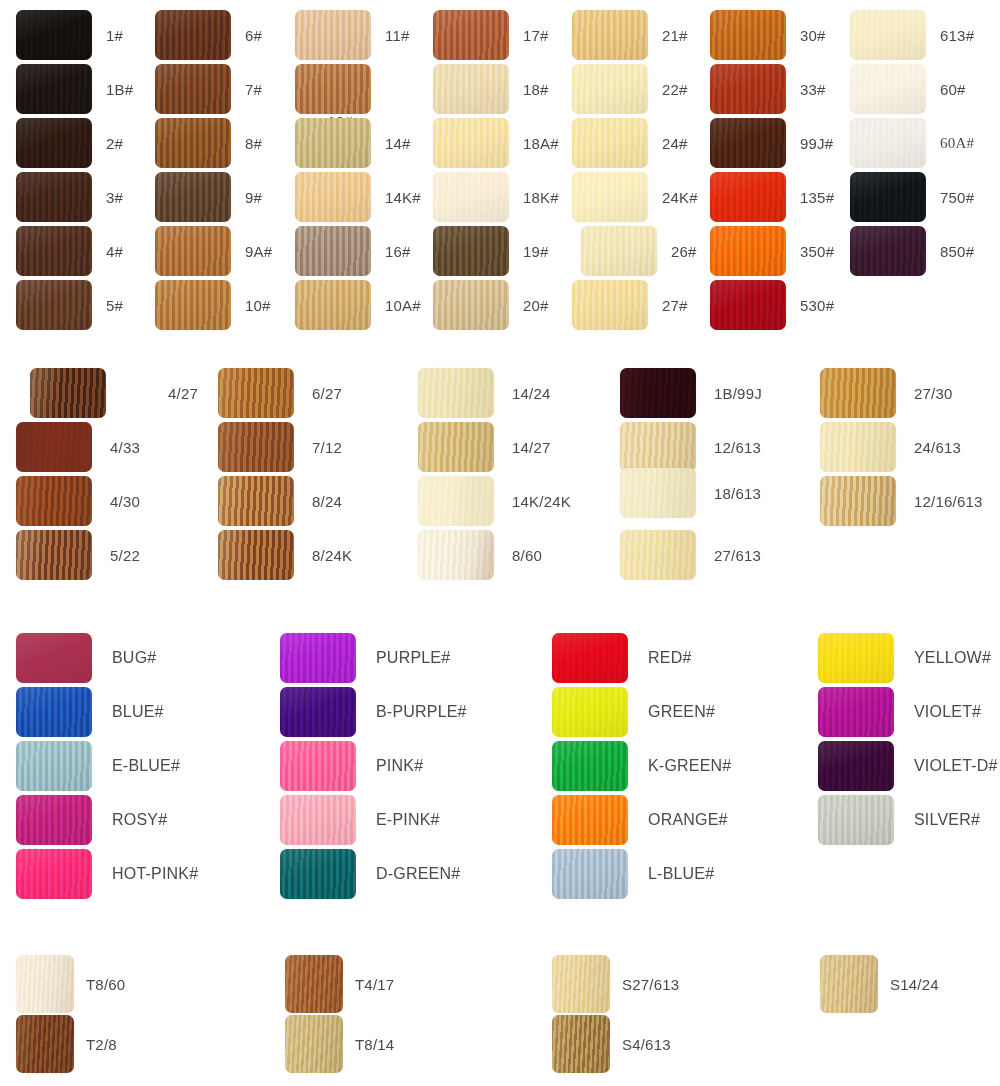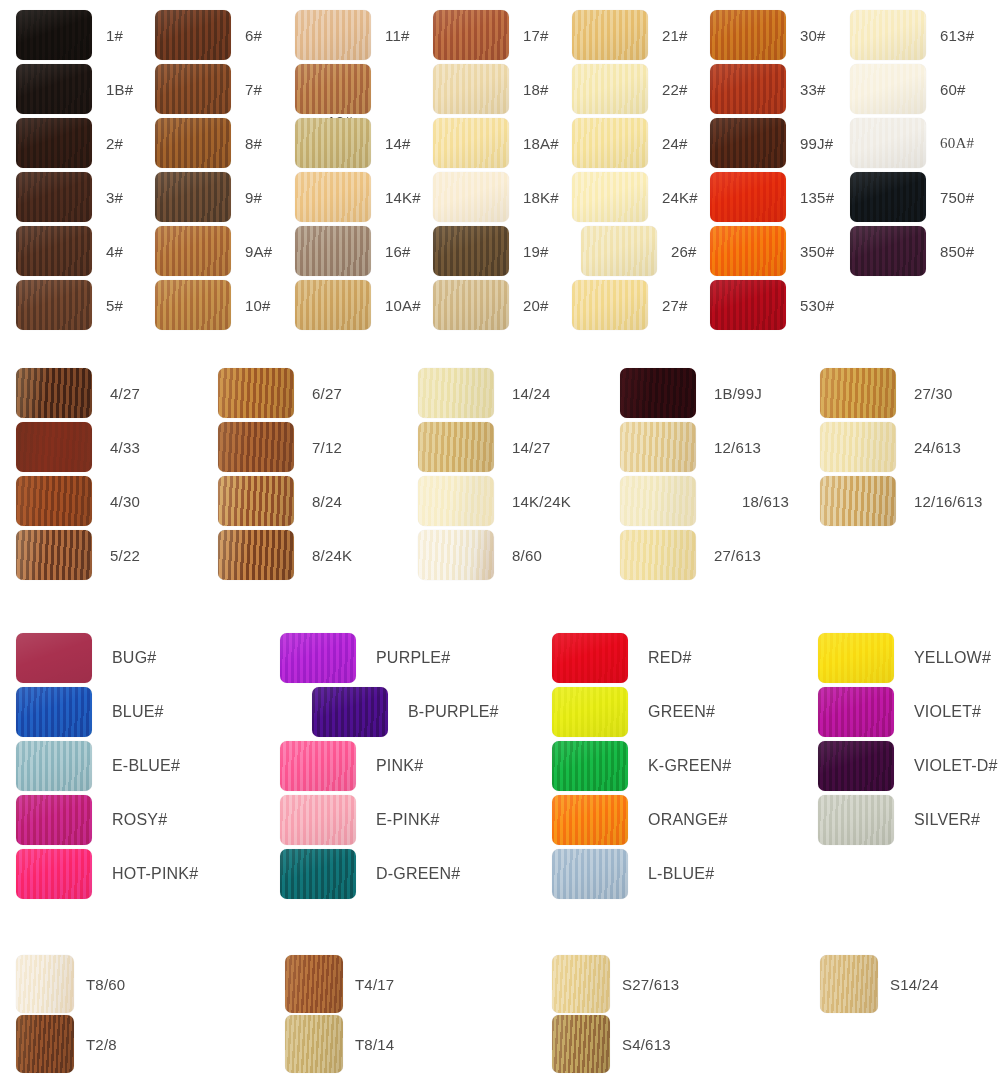--- a/index.html
+++ b/index.html
@@ -355,21 +355,21 @@
       </div>
       <div class="swatch-row" style="left: 850px; top: 216px;">
         <div class="swatch" style="background: rgb(74, 39, 64);">
           <div class="fibers" style="background: linear-gradient(91deg, rgb(50, 25, 41) 0%, rgb(50, 25, 41) 3.85%, rgb(105, 58, 91) 3.85%, rgb(105, 58, 91) 7.69%, rgb(50, 25, 41) 7.69%, rgb(50, 25, 41) 11.54%, rgb(105, 58, 91) 11.54%, rgb(105, 58, 91) 15.38%, rgb(50, 25, 41) 15.38%, rgb(50, 25, 41) 19.23%, rgb(105, 58, 91) 19.23%, rgb(105, 58, 91) 23.08%, rgb(50, 25, 41) 23.08%, rgb(50, 25, 41) 26.92%, rgb(105, 58, 91) 26.92%, rgb(105, 58, 91) 30.77%, rgb(50, 25, 41) 30.77%, rgb(50, 25, 41) 34.62%, rgb(105, 58, 91) 34.62%, rgb(105, 58, 91) 38.46%, rgb(50, 25, 41) 38.46%, rgb(50, 25, 41) 42.31%, rgb(105, 58, 91) 42.31%, rgb(105, 58, 91) 46.15%, rgb(50, 25, 41) 46.15%, rgb(50, 25, 41) 50%, rgb(105, 58, 91) 50%, rgb(105, 58, 91) 53.85%, rgb(50, 25, 41) 53.85%, rgb(50, 25, 41) 57.69%, rgb(105, 58, 91) 57.69%, rgb(105, 58, 91) 61.54%, rgb(50, 25, 41) 61.54%, rgb(50, 25, 41) 65.38%, rgb(105, 58, 91) 65.38%, rgb(105, 58, 91) 69.23%, rgb(50, 25, 41) 69.23%, rgb(50, 25, 41) 73.08%, rgb(105, 58, 91) 73.08%, rgb(105, 58, 91) 76.92%, rgb(50, 25, 41) 76.92%, rgb(50, 25, 41) 80.77%, rgb(105, 58, 91) 80.77%, rgb(105, 58, 91) 84.62%, rgb(50, 25, 41) 84.62%, rgb(50, 25, 41) 88.46%, rgb(105, 58, 91) 88.46%, rgb(105, 58, 91) 92.31%, rgb(50, 25, 41) 92.31%, rgb(50, 25, 41) 96.15%, rgb(105, 58, 91) 96.15%, rgb(105, 58, 91) 100%);"></div>
           <div class="sheen" style="background: linear-gradient(160deg, rgba(255, 255, 255, 0.3) 0%, rgba(255, 255, 255, 0) 45%, rgba(0, 0, 0, 0.18) 100%);"></div>
         </div>
         <span class="label">850#</span>
       </div>
     </div>
     <div class="section sec-piano" style="top: 368px;">
-      <div class="swatch-row" style="left: 16px; top: 0px;">
+      <div class="swatch-row" style="left: 30px; top: 0px; gap: 44px;">
         <div class="swatch" style="background: rgb(93, 58, 39);">
           <div class="fibers" style="background: linear-gradient(93deg, rgb(66, 36, 23) 0%, rgb(66, 36, 23) 3.85%, rgb(226, 197, 146) 3.85%, rgb(226, 197, 146) 7.69%, rgb(66, 36, 23) 7.69%, rgb(66, 36, 23) 11.54%, rgb(226, 197, 146) 11.54%, rgb(226, 197, 146) 15.38%, rgb(66, 36, 23) 15.38%, rgb(66, 36, 23) 19.23%, rgb(226, 197, 146) 19.23%, rgb(226, 197, 146) 23.08%, rgb(66, 36, 23) 23.08%, rgb(66, 36, 23) 26.92%, rgb(226, 197, 146) 26.92%, rgb(226, 197, 146) 30.77%, rgb(66, 36, 23) 30.77%, rgb(66, 36, 23) 34.62%, rgb(226, 197, 146) 34.62%, rgb(226, 197, 146) 38.46%, rgb(66, 36, 23) 38.46%, rgb(66, 36, 23) 42.31%, rgb(226, 197, 146) 42.31%, rgb(226, 197, 146) 46.15%, rgb(66, 36, 23) 46.15%, rgb(66, 36, 23) 50%, rgb(226, 197, 146) 50%, rgb(226, 197, 146) 53.85%, rgb(66, 36, 23) 53.85%, rgb(66, 36, 23) 57.69%, rgb(226, 197, 146) 57.69%, rgb(226, 197, 146) 61.54%, rgb(66, 36, 23) 61.54%, rgb(66, 36, 23) 65.38%, rgb(226, 197, 146) 65.38%, rgb(226, 197, 146) 69.23%, rgb(66, 36, 23) 69.23%, rgb(66, 36, 23) 73.08%, rgb(226, 197, 146) 73.08%, rgb(226, 197, 146) 76.92%, rgb(66, 36, 23) 76.92%, rgb(66, 36, 23) 80.77%, rgb(226, 197, 146) 80.77%, rgb(226, 197, 146) 84.62%, rgb(66, 36, 23) 84.62%, rgb(66, 36, 23) 88.46%, rgb(226, 197, 146) 88.46%, rgb(226, 197, 146) 92.31%, rgb(66, 36, 23) 92.31%, rgb(66, 36, 23) 96.15%, rgb(226, 197, 146) 96.15%, rgb(226, 197, 146) 100%);"></div>
           <div class="sheen" style="background: linear-gradient(100deg, rgb(226, 197, 146) 0%, rgba(255, 255, 255, 0) 42%, rgba(0, 0, 0, 0.1) 70%, rgb(66, 36, 23) 100%);"></div>
         </div>
         <span class="label">4/27</span>
       </div>
       <div class="swatch-row" style="left: 16px; top: 54px;">
         <div class="swatch" style="background: rgb(142, 69, 48);">
           <div class="fibers" style="background: linear-gradient(93deg, rgb(109, 52, 33) 0%, rgb(109, 52, 33) 3.85%, rgb(91, 48, 32) 3.85%, rgb(91, 48, 32) 7.69%, rgb(109, 52, 33) 7.69%, rgb(109, 52, 33) 11.54%, rgb(91, 48, 32) 11.54%, rgb(91, 48, 32) 15.38%, rgb(109, 52, 33) 15.38%, rgb(109, 52, 33) 19.23%, rgb(91, 48, 32) 19.23%, rgb(91, 48, 32) 23.08%, rgb(109, 52, 33) 23.08%, rgb(109, 52, 33) 26.92%, rgb(91, 48, 32) 26.92%, rgb(91, 48, 32) 30.77%, rgb(109, 52, 33) 30.77%, rgb(109, 52, 33) 34.62%, rgb(91, 48, 32) 34.62%, rgb(91, 48, 32) 38.46%, rgb(109, 52, 33) 38.46%, rgb(109, 52, 33) 42.31%, rgb(91, 48, 32) 42.31%, rgb(91, 48, 32) 46.15%, rgb(109, 52, 33) 46.15%, rgb(109, 52, 33) 50%, rgb(91, 48, 32) 50%, rgb(91, 48, 32) 53.85%, rgb(109, 52, 33) 53.85%, rgb(109, 52, 33) 57.69%, rgb(91, 48, 32) 57.69%, rgb(91, 48, 32) 61.54%, rgb(109, 52, 33) 61.54%, rgb(109, 52, 33) 65.38%, rgb(91, 48, 32) 65.38%, rgb(91, 48, 32) 69.23%, rgb(109, 52, 33) 69.23%, rgb(109, 52, 33) 73.08%, rgb(91, 48, 32) 73.08%, rgb(91, 48, 32) 76.92%, rgb(109, 52, 33) 76.92%, rgb(109, 52, 33) 80.77%, rgb(91, 48, 32) 80.77%, rgb(91, 48, 32) 84.62%, rgb(109, 52, 33) 84.62%, rgb(109, 52, 33) 88.46%, rgb(91, 48, 32) 88.46%, rgb(91, 48, 32) 92.31%, rgb(109, 52, 33) 92.31%, rgb(109, 52, 33) 96.15%, rgb(91, 48, 32) 96.15%, rgb(91, 48, 32) 100%);"></div>
           <div class="sheen" style="background: linear-gradient(100deg, rgb(91, 48, 32) 0%, rgba(255, 255, 255, 0) 42%, rgba(0, 0, 0, 0.1) 70%, rgb(109, 52, 33) 100%);"></div>
@@ -453,21 +453,21 @@
         </div>
         <span class="label">1B/99J</span>
       </div>
       <div class="swatch-row" style="left: 620px; top: 54px;">
         <div class="swatch" style="background: rgb(220, 196, 149);">
           <div class="fibers" style="background: linear-gradient(93deg, rgb(176, 143, 99) 0%, rgb(176, 143, 99) 3.85%, rgb(246, 235, 203) 3.85%, rgb(246, 235, 203) 7.69%, rgb(176, 143, 99) 7.69%, rgb(176, 143, 99) 11.54%, rgb(246, 235, 203) 11.54%, rgb(246, 235, 203) 15.38%, rgb(176, 143, 99) 15.38%, rgb(176, 143, 99) 19.23%, rgb(246, 235, 203) 19.23%, rgb(246, 235, 203) 23.08%, rgb(176, 143, 99) 23.08%, rgb(176, 143, 99) 26.92%, rgb(246, 235, 203) 26.92%, rgb(246, 235, 203) 30.77%, rgb(176, 143, 99) 30.77%, rgb(176, 143, 99) 34.62%, rgb(246, 235, 203) 34.62%, rgb(246, 235, 203) 38.46%, rgb(176, 143, 99) 38.46%, rgb(176, 143, 99) 42.31%, rgb(246, 235, 203) 42.31%, rgb(246, 235, 203) 46.15%, rgb(176, 143, 99) 46.15%, rgb(176, 143, 99) 50%, rgb(246, 235, 203) 50%, rgb(246, 235, 203) 53.85%, rgb(176, 143, 99) 53.85%, rgb(176, 143, 99) 57.69%, rgb(246, 235, 203) 57.69%, rgb(246, 235, 203) 61.54%, rgb(176, 143, 99) 61.54%, rgb(176, 143, 99) 65.38%, rgb(246, 235, 203) 65.38%, rgb(246, 235, 203) 69.23%, rgb(176, 143, 99) 69.23%, rgb(176, 143, 99) 73.08%, rgb(246, 235, 203) 73.08%, rgb(246, 235, 203) 76.92%, rgb(176, 143, 99) 76.92%, rgb(176, 143, 99) 80.77%, rgb(246, 235, 203) 80.77%, rgb(246, 235, 203) 84.62%, rgb(176, 143, 99) 84.62%, rgb(176, 143, 99) 88.46%, rgb(246, 235, 203) 88.46%, rgb(246, 235, 203) 92.31%, rgb(176, 143, 99) 92.31%, rgb(176, 143, 99) 96.15%, rgb(246, 235, 203) 96.15%, rgb(246, 235, 203) 100%);"></div>
           <div class="sheen" style="background: linear-gradient(100deg, rgb(246, 235, 203) 0%, rgba(255, 255, 255, 0) 42%, rgba(0, 0, 0, 0.1) 70%, rgb(176, 143, 99) 100%);"></div>
         </div>
         <span class="label">12/613</span>
       </div>
-      <div class="swatch-row" style="left: 620px; top: 108px; gap: 28px;">
+      <div class="swatch-row" style="left: 620px; top: 100px;">
         <div class="swatch" style="background: rgb(236, 223, 182);">
           <div class="fibers" style="background: linear-gradient(93deg, rgb(212, 193, 147) 0%, rgb(212, 193, 147) 3.85%, rgb(250, 242, 218) 3.85%, rgb(250, 242, 218) 7.69%, rgb(212, 193, 147) 7.69%, rgb(212, 193, 147) 11.54%, rgb(250, 242, 218) 11.54%, rgb(250, 242, 218) 15.38%, rgb(212, 193, 147) 15.38%, rgb(212, 193, 147) 19.23%, rgb(250, 242, 218) 19.23%, rgb(250, 242, 218) 23.08%, rgb(212, 193, 147) 23.08%, rgb(212, 193, 147) 26.92%, rgb(250, 242, 218) 26.92%, rgb(250, 242, 218) 30.77%, rgb(212, 193, 147) 30.77%, rgb(212, 193, 147) 34.62%, rgb(250, 242, 218) 34.62%, rgb(250, 242, 218) 38.46%, rgb(212, 193, 147) 38.46%, rgb(212, 193, 147) 42.31%, rgb(250, 242, 218) 42.31%, rgb(250, 242, 218) 46.15%, rgb(212, 193, 147) 46.15%, rgb(212, 193, 147) 50%, rgb(250, 242, 218) 50%, rgb(250, 242, 218) 53.85%, rgb(212, 193, 147) 53.85%, rgb(212, 193, 147) 57.69%, rgb(250, 242, 218) 57.69%, rgb(250, 242, 218) 61.54%, rgb(212, 193, 147) 61.54%, rgb(212, 193, 147) 65.38%, rgb(250, 242, 218) 65.38%, rgb(250, 242, 218) 69.23%, rgb(212, 193, 147) 69.23%, rgb(212, 193, 147) 73.08%, rgb(250, 242, 218) 73.08%, rgb(250, 242, 218) 76.92%, rgb(212, 193, 147) 76.92%, rgb(212, 193, 147) 80.77%, rgb(250, 242, 218) 80.77%, rgb(250, 242, 218) 84.62%, rgb(212, 193, 147) 84.62%, rgb(212, 193, 147) 88.46%, rgb(250, 242, 218) 88.46%, rgb(250, 242, 218) 92.31%, rgb(212, 193, 147) 92.31%, rgb(212, 193, 147) 96.15%, rgb(250, 242, 218) 96.15%, rgb(250, 242, 218) 100%);"></div>
           <div class="sheen" style="background: linear-gradient(100deg, rgb(250, 242, 218) 0%, rgba(255, 255, 255, 0) 42%, rgba(0, 0, 0, 0.1) 70%, rgb(212, 193, 147) 100%);"></div>
         </div>
         <span class="label">18/613</span>
       </div>
       <div class="swatch-row" style="left: 620px; top: 162px;">
         <div class="swatch" style="background: rgb(233, 212, 157);">
           <div class="fibers" style="background: linear-gradient(93deg, rgb(207, 178, 118) 0%, rgb(207, 178, 118) 3.85%, rgb(248, 235, 200) 3.85%, rgb(248, 235, 200) 7.69%, rgb(207, 178, 118) 7.69%, rgb(207, 178, 118) 11.54%, rgb(248, 235, 200) 11.54%, rgb(248, 235, 200) 15.38%, rgb(207, 178, 118) 15.38%, rgb(207, 178, 118) 19.23%, rgb(248, 235, 200) 19.23%, rgb(248, 235, 200) 23.08%, rgb(207, 178, 118) 23.08%, rgb(207, 178, 118) 26.92%, rgb(248, 235, 200) 26.92%, rgb(248, 235, 200) 30.77%, rgb(207, 178, 118) 30.77%, rgb(207, 178, 118) 34.62%, rgb(248, 235, 200) 34.62%, rgb(248, 235, 200) 38.46%, rgb(207, 178, 118) 38.46%, rgb(207, 178, 118) 42.31%, rgb(248, 235, 200) 42.31%, rgb(248, 235, 200) 46.15%, rgb(207, 178, 118) 46.15%, rgb(207, 178, 118) 50%, rgb(248, 235, 200) 50%, rgb(248, 235, 200) 53.85%, rgb(207, 178, 118) 53.85%, rgb(207, 178, 118) 57.69%, rgb(248, 235, 200) 57.69%, rgb(248, 235, 200) 61.54%, rgb(207, 178, 118) 61.54%, rgb(207, 178, 118) 65.38%, rgb(248, 235, 200) 65.38%, rgb(248, 235, 200) 69.23%, rgb(207, 178, 118) 69.23%, rgb(207, 178, 118) 73.08%, rgb(248, 235, 200) 73.08%, rgb(248, 235, 200) 76.92%, rgb(207, 178, 118) 76.92%, rgb(207, 178, 118) 80.77%, rgb(248, 235, 200) 80.77%, rgb(248, 235, 200) 84.62%, rgb(207, 178, 118) 84.62%, rgb(207, 178, 118) 88.46%, rgb(248, 235, 200) 88.46%, rgb(248, 235, 200) 92.31%, rgb(207, 178, 118) 92.31%, rgb(207, 178, 118) 96.15%, rgb(248, 235, 200) 96.15%, rgb(248, 235, 200) 100%);"></div>
           <div class="sheen" style="background: linear-gradient(100deg, rgb(248, 235, 200) 0%, rgba(255, 255, 255, 0) 42%, rgba(0, 0, 0, 0.1) 70%, rgb(207, 178, 118) 100%);"></div>
@@ -532,21 +532,21 @@
         </div>
         <span class="label">HOT-PINK#</span>
       </div>
       <div class="swatch-row" style="left: 280px; top: 0px;">
         <div class="swatch" style="background: rgb(163, 51, 196);">
           <div class="fibers" style="background: linear-gradient(91deg, rgb(127, 31, 160) 0%, rgb(127, 31, 160) 3.85%, rgb(195, 90, 222) 3.85%, rgb(195, 90, 222) 7.69%, rgb(127, 31, 160) 7.69%, rgb(127, 31, 160) 11.54%, rgb(195, 90, 222) 11.54%, rgb(195, 90, 222) 15.38%, rgb(127, 31, 160) 15.38%, rgb(127, 31, 160) 19.23%, rgb(195, 90, 222) 19.23%, rgb(195, 90, 222) 23.08%, rgb(127, 31, 160) 23.08%, rgb(127, 31, 160) 26.92%, rgb(195, 90, 222) 26.92%, rgb(195, 90, 222) 30.77%, rgb(127, 31, 160) 30.77%, rgb(127, 31, 160) 34.62%, rgb(195, 90, 222) 34.62%, rgb(195, 90, 222) 38.46%, rgb(127, 31, 160) 38.46%, rgb(127, 31, 160) 42.31%, rgb(195, 90, 222) 42.31%, rgb(195, 90, 222) 46.15%, rgb(127, 31, 160) 46.15%, rgb(127, 31, 160) 50%, rgb(195, 90, 222) 50%, rgb(195, 90, 222) 53.85%, rgb(127, 31, 160) 53.85%, rgb(127, 31, 160) 57.69%, rgb(195, 90, 222) 57.69%, rgb(195, 90, 222) 61.54%, rgb(127, 31, 160) 61.54%, rgb(127, 31, 160) 65.38%, rgb(195, 90, 222) 65.38%, rgb(195, 90, 222) 69.23%, rgb(127, 31, 160) 69.23%, rgb(127, 31, 160) 73.08%, rgb(195, 90, 222) 73.08%, rgb(195, 90, 222) 76.92%, rgb(127, 31, 160) 76.92%, rgb(127, 31, 160) 80.77%, rgb(195, 90, 222) 80.77%, rgb(195, 90, 222) 84.62%, rgb(127, 31, 160) 84.62%, rgb(127, 31, 160) 88.46%, rgb(195, 90, 222) 88.46%, rgb(195, 90, 222) 92.31%, rgb(127, 31, 160) 92.31%, rgb(127, 31, 160) 96.15%, rgb(195, 90, 222) 96.15%, rgb(195, 90, 222) 100%);"></div>
           <div class="sheen" style="background: linear-gradient(160deg, rgba(255, 255, 255, 0.3) 0%, rgba(255, 255, 255, 0) 45%, rgba(0, 0, 0, 0.18) 100%);"></div>
         </div>
         <span class="label">PURPLE#</span>
       </div>
-      <div class="swatch-row" style="left: 280px; top: 54px; margin-left: 32px;">
+      <div class="swatch-row" style="left: 280px; top: 54px;">
         <div class="swatch" style="background: rgb(84, 24, 126);">
           <div class="fibers" style="background: linear-gradient(91deg, rgb(60, 12, 94) 0%, rgb(60, 12, 94) 3.85%, rgb(116, 43, 165) 3.85%, rgb(116, 43, 165) 7.69%, rgb(60, 12, 94) 7.69%, rgb(60, 12, 94) 11.54%, rgb(116, 43, 165) 11.54%, rgb(116, 43, 165) 15.38%, rgb(60, 12, 94) 15.38%, rgb(60, 12, 94) 19.23%, rgb(116, 43, 165) 19.23%, rgb(116, 43, 165) 23.08%, rgb(60, 12, 94) 23.08%, rgb(60, 12, 94) 26.92%, rgb(116, 43, 165) 26.92%, rgb(116, 43, 165) 30.77%, rgb(60, 12, 94) 30.77%, rgb(60, 12, 94) 34.62%, rgb(116, 43, 165) 34.62%, rgb(116, 43, 165) 38.46%, rgb(60, 12, 94) 38.46%, rgb(60, 12, 94) 42.31%, rgb(116, 43, 165) 42.31%, rgb(116, 43, 165) 46.15%, rgb(60, 12, 94) 46.15%, rgb(60, 12, 94) 50%, rgb(116, 43, 165) 50%, rgb(116, 43, 165) 53.85%, rgb(60, 12, 94) 53.85%, rgb(60, 12, 94) 57.69%, rgb(116, 43, 165) 57.69%, rgb(116, 43, 165) 61.54%, rgb(60, 12, 94) 61.54%, rgb(60, 12, 94) 65.38%, rgb(116, 43, 165) 65.38%, rgb(116, 43, 165) 69.23%, rgb(60, 12, 94) 69.23%, rgb(60, 12, 94) 73.08%, rgb(116, 43, 165) 73.08%, rgb(116, 43, 165) 76.92%, rgb(60, 12, 94) 76.92%, rgb(60, 12, 94) 80.77%, rgb(116, 43, 165) 80.77%, rgb(116, 43, 165) 84.62%, rgb(60, 12, 94) 84.62%, rgb(60, 12, 94) 88.46%, rgb(116, 43, 165) 88.46%, rgb(116, 43, 165) 92.31%, rgb(60, 12, 94) 92.31%, rgb(60, 12, 94) 96.15%, rgb(116, 43, 165) 96.15%, rgb(116, 43, 165) 100%);"></div>
           <div class="sheen" style="background: linear-gradient(160deg, rgba(255, 255, 255, 0.3) 0%, rgba(255, 255, 255, 0) 45%, rgba(0, 0, 0, 0.18) 100%);"></div>
         </div>
         <span class="label">B-PURPLE#</span>
       </div>
       <div class="swatch-row" style="left: 280px; top: 108px;">
         <div class="swatch" style="background: rgb(251, 110, 149);">
           <div class="fibers" style="background: linear-gradient(91deg, rgb(228, 74, 118) 0%, rgb(228, 74, 118) 3.85%, rgb(255, 149, 179) 3.85%, rgb(255, 149, 179) 7.69%, rgb(228, 74, 118) 7.69%, rgb(228, 74, 118) 11.54%, rgb(255, 149, 179) 11.54%, rgb(255, 149, 179) 15.38%, rgb(228, 74, 118) 15.38%, rgb(228, 74, 118) 19.23%, rgb(255, 149, 179) 19.23%, rgb(255, 149, 179) 23.08%, rgb(228, 74, 118) 23.08%, rgb(228, 74, 118) 26.92%, rgb(255, 149, 179) 26.92%, rgb(255, 149, 179) 30.77%, rgb(228, 74, 118) 30.77%, rgb(228, 74, 118) 34.62%, rgb(255, 149, 179) 34.62%, rgb(255, 149, 179) 38.46%, rgb(228, 74, 118) 38.46%, rgb(228, 74, 118) 42.31%, rgb(255, 149, 179) 42.31%, rgb(255, 149, 179) 46.15%, rgb(228, 74, 118) 46.15%, rgb(228, 74, 118) 50%, rgb(255, 149, 179) 50%, rgb(255, 149, 179) 53.85%, rgb(228, 74, 118) 53.85%, rgb(228, 74, 118) 57.69%, rgb(255, 149, 179) 57.69%, rgb(255, 149, 179) 61.54%, rgb(228, 74, 118) 61.54%, rgb(228, 74, 118) 65.38%, rgb(255, 149, 179) 65.38%, rgb(255, 149, 179) 69.23%, rgb(228, 74, 118) 69.23%, rgb(228, 74, 118) 73.08%, rgb(255, 149, 179) 73.08%, rgb(255, 149, 179) 76.92%, rgb(228, 74, 118) 76.92%, rgb(228, 74, 118) 80.77%, rgb(255, 149, 179) 80.77%, rgb(255, 149, 179) 84.62%, rgb(228, 74, 118) 84.62%, rgb(228, 74, 118) 88.46%, rgb(255, 149, 179) 88.46%, rgb(255, 149, 179) 92.31%, rgb(228, 74, 118) 92.31%, rgb(228, 74, 118) 96.15%, rgb(255, 149, 179) 96.15%, rgb(255, 149, 179) 100%);"></div>
           <div class="sheen" style="background: linear-gradient(160deg, rgba(255, 255, 255, 0.3) 0%, rgba(255, 255, 255, 0) 45%, rgba(0, 0, 0, 0.18) 100%);"></div>

